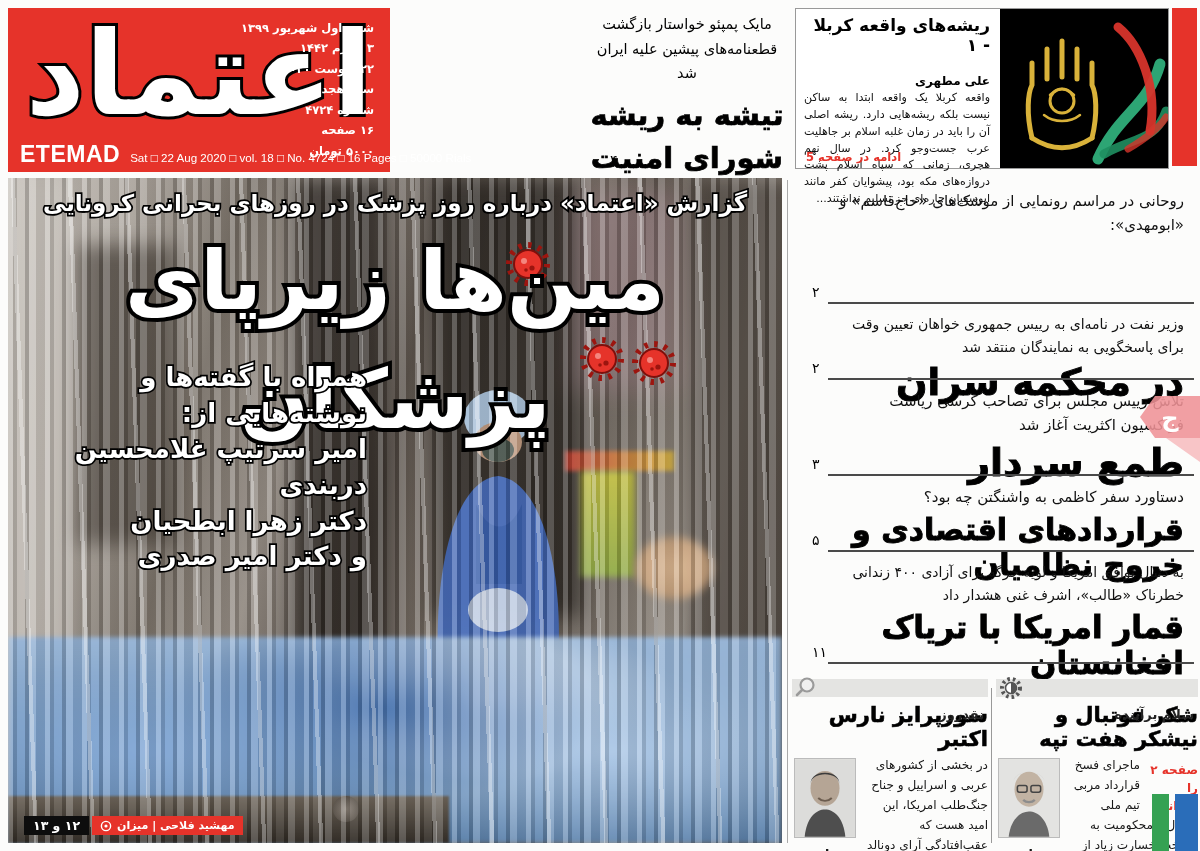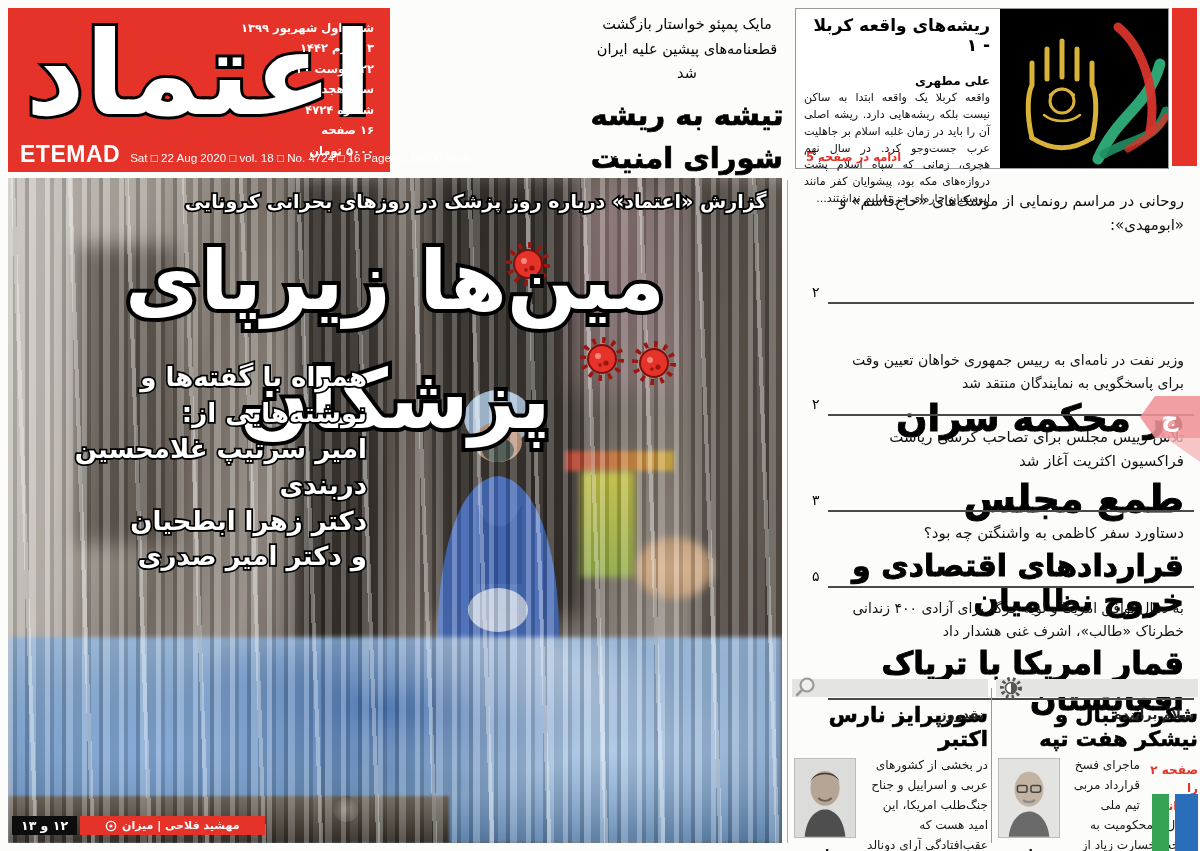--- a/index.html
+++ b/index.html
@@ -60,41 +60,41 @@
                 radial-gradient(30% 50% at 62% 30%, #f0f5fb 0%, rgba(240,245,251,0) 80%),
                 linear-gradient(#8fafd3,#49729f); filter:blur(2px); }
   .bedrail { position:absolute; left:0; bottom:0; width:57%; height:7%; background:linear-gradient(#6a6156,#2c2721); filter:blur(1px); }
   .knob { position:absolute; left:42%; bottom:3.2%; width:26px; height:26px; border-radius:50%; background:radial-gradient(#8a8178,#4b443c); }
   .ph-streaks { position:absolute; inset:0;
     background:repeating-linear-gradient(90deg, rgba(255,255,255,.26) 0 5px, rgba(40,36,32,.16) 5px 9px,
       rgba(255,255,255,.09) 9px 17px, rgba(25,22,19,.20) 17px 21px, rgba(255,255,255,.22) 21px 28px, rgba(90,84,78,.12) 28px 37px); }
   .ph-gloss { position:absolute; inset:0;
     background:repeating-linear-gradient(88deg, rgba(255,255,255,0) 0 26px, rgba(255,255,255,.42) 26px 30px, rgba(255,255,255,0) 30px 57px); opacity:.8; }
 
-  .ph-kicker { position:absolute; top:12px; left:2%; right:2%; font-size:19px; font-weight:bold; color:#fff;
+  .ph-kicker { position:absolute; top:12px; left:2%; right:2%; text-align:center; font-size:23px; font-weight:bold; color:#fff;
                -webkit-text-stroke:3.5px #000; paint-order:stroke fill; direction:rtl; z-index:5; }
   .ph-head { position:absolute; top:44px; left:1%; right:1%; text-align:center; font-size:82px; font-weight:bold; color:#fff;
              -webkit-text-stroke:8px #000; paint-order:stroke fill; direction:rtl; line-height:1.45; z-index:5; }
   .ph-sub { position:absolute; top:182px; right:415px; left:12px; direction:rtl; text-align:right; z-index:5; }
   .ph-sub div { font-size:26px; font-weight:bold; color:#fff; -webkit-text-stroke:3.5px #000; paint-order:stroke fill; line-height:1.38; }
   .virus { position:absolute; z-index:4; }
-  .credits { position:absolute; left:4px; bottom:8px; display:flex; gap:3px; direction:ltr; z-index:6; align-items:stretch; }
+  .credits { position:absolute; left:16px; bottom:8px; display:flex; gap:3px; direction:ltr; z-index:6; align-items:stretch; }
   .cred-black { background:#0d0d0d; color:#fff; font-size:12.5px; font-weight:bold; padding:2px 9px; direction:rtl; }
-  .cred-red { background:#e6332a; color:#fff; font-size:11px; font-weight:bold; padding:3px 25px; direction:rtl; display:flex; align-items:center; gap:5px; }
+  .cred-red { background:#e6332a; color:#fff; font-size:11px; font-weight:bold; padding:3px 8px; direction:rtl; display:flex; align-items:center; gap:5px; }
 
   
   .vline-main { left:787px; top:180px; width:1px; height:663px; background:#aaa; }
   .right-col { left:792px; top:180px; width:406px; }
   .rc-art { position:relative; direction:rtl; }
   .rc-kicker { font-size:15px; line-height:1.62; text-align:right; padding:9px 14px 0 44px; color:#111; }
   .rc-head { font-weight:bold; text-align:right; padding:3px 14px 0 0; -webkit-text-stroke:.9px #000; letter-spacing:-.5px; }
   .h1 { font-size:34px; } .h2 { font-size:37px; } .h3 { font-size:38px; } .h4 { font-size:30px; } .h5 { font-size:31px; }
   .rc-page { position:absolute; left:20px; bottom:4px; font-size:14px; color:#000; }
   .rule { position:absolute; bottom:0; left:36px; right:4px; border-top:2px solid #4a4a4a; }
-  .a1{height:124px;} .a2{height:76px;margin-top:36px;} .a3{height:96px;} .a4{height:76px;} .a5{height:112px;}
+  .a1{height:124px;} .a2{height:76px;} .a3{height:96px;} .a4{height:76px;} .a5{height:112px;}
 
   .ribbon { right:0; top:396px; z-index:8; }
 
   
   .crit { left:792px; top:679px; width:196px; height:168px; }
   .fut { left:996px; top:679px; width:202px; height:168px; }
   .vline2 { left:991px; top:688px; width:1px; height:155px; background:#999; }
   .sec-head { position:relative; height:18px; background:#e4e4e2; margin-bottom:3px; }
   .sh-label { position:absolute; right:4px; top:1px; font-size:13px; font-weight:bold; color:#222; direction:rtl;margin-top:27px; }
   .sh-icon { position:absolute; left:2px; top:-4px; }
@@ -248,21 +248,21 @@
 
     <div class="rc-art a2">
       <div class="rc-kicker" style="font-size:14px">وزیر نفت در نامه‌ای به رییس جمهوری خواهان تعیین وقت برای پاسخگویی به نمایندگان منتقد شد</div>
       <div class="rc-head h2">در محکمه سران</div>
       <div class="rc-page">۲</div>
       <div class="rule"></div>
     </div>
 
     <div class="rc-art a3">
       <div class="rc-kicker">تلاش رییس مجلس برای تصاحب کرسی ریاست فراکسیون اکثریت آغاز شد</div>
-      <div class="rc-head h3">طمع مجلس</div>
+      <div class="rc-head h3">طمع سردار</div>
       <div class="rc-page">۳</div>
       <div class="rule"></div>
     </div>
 
     <div class="rc-art a4">
       <div class="rc-kicker">دستاورد سفر کاظمی به واشنگتن چه بود؟</div>
       <div class="rc-head h4">قراردادهای اقتصادی و خروج نظامیان</div>
       <div class="rc-page">۵</div>
       <div class="rule"></div>
     </div>

